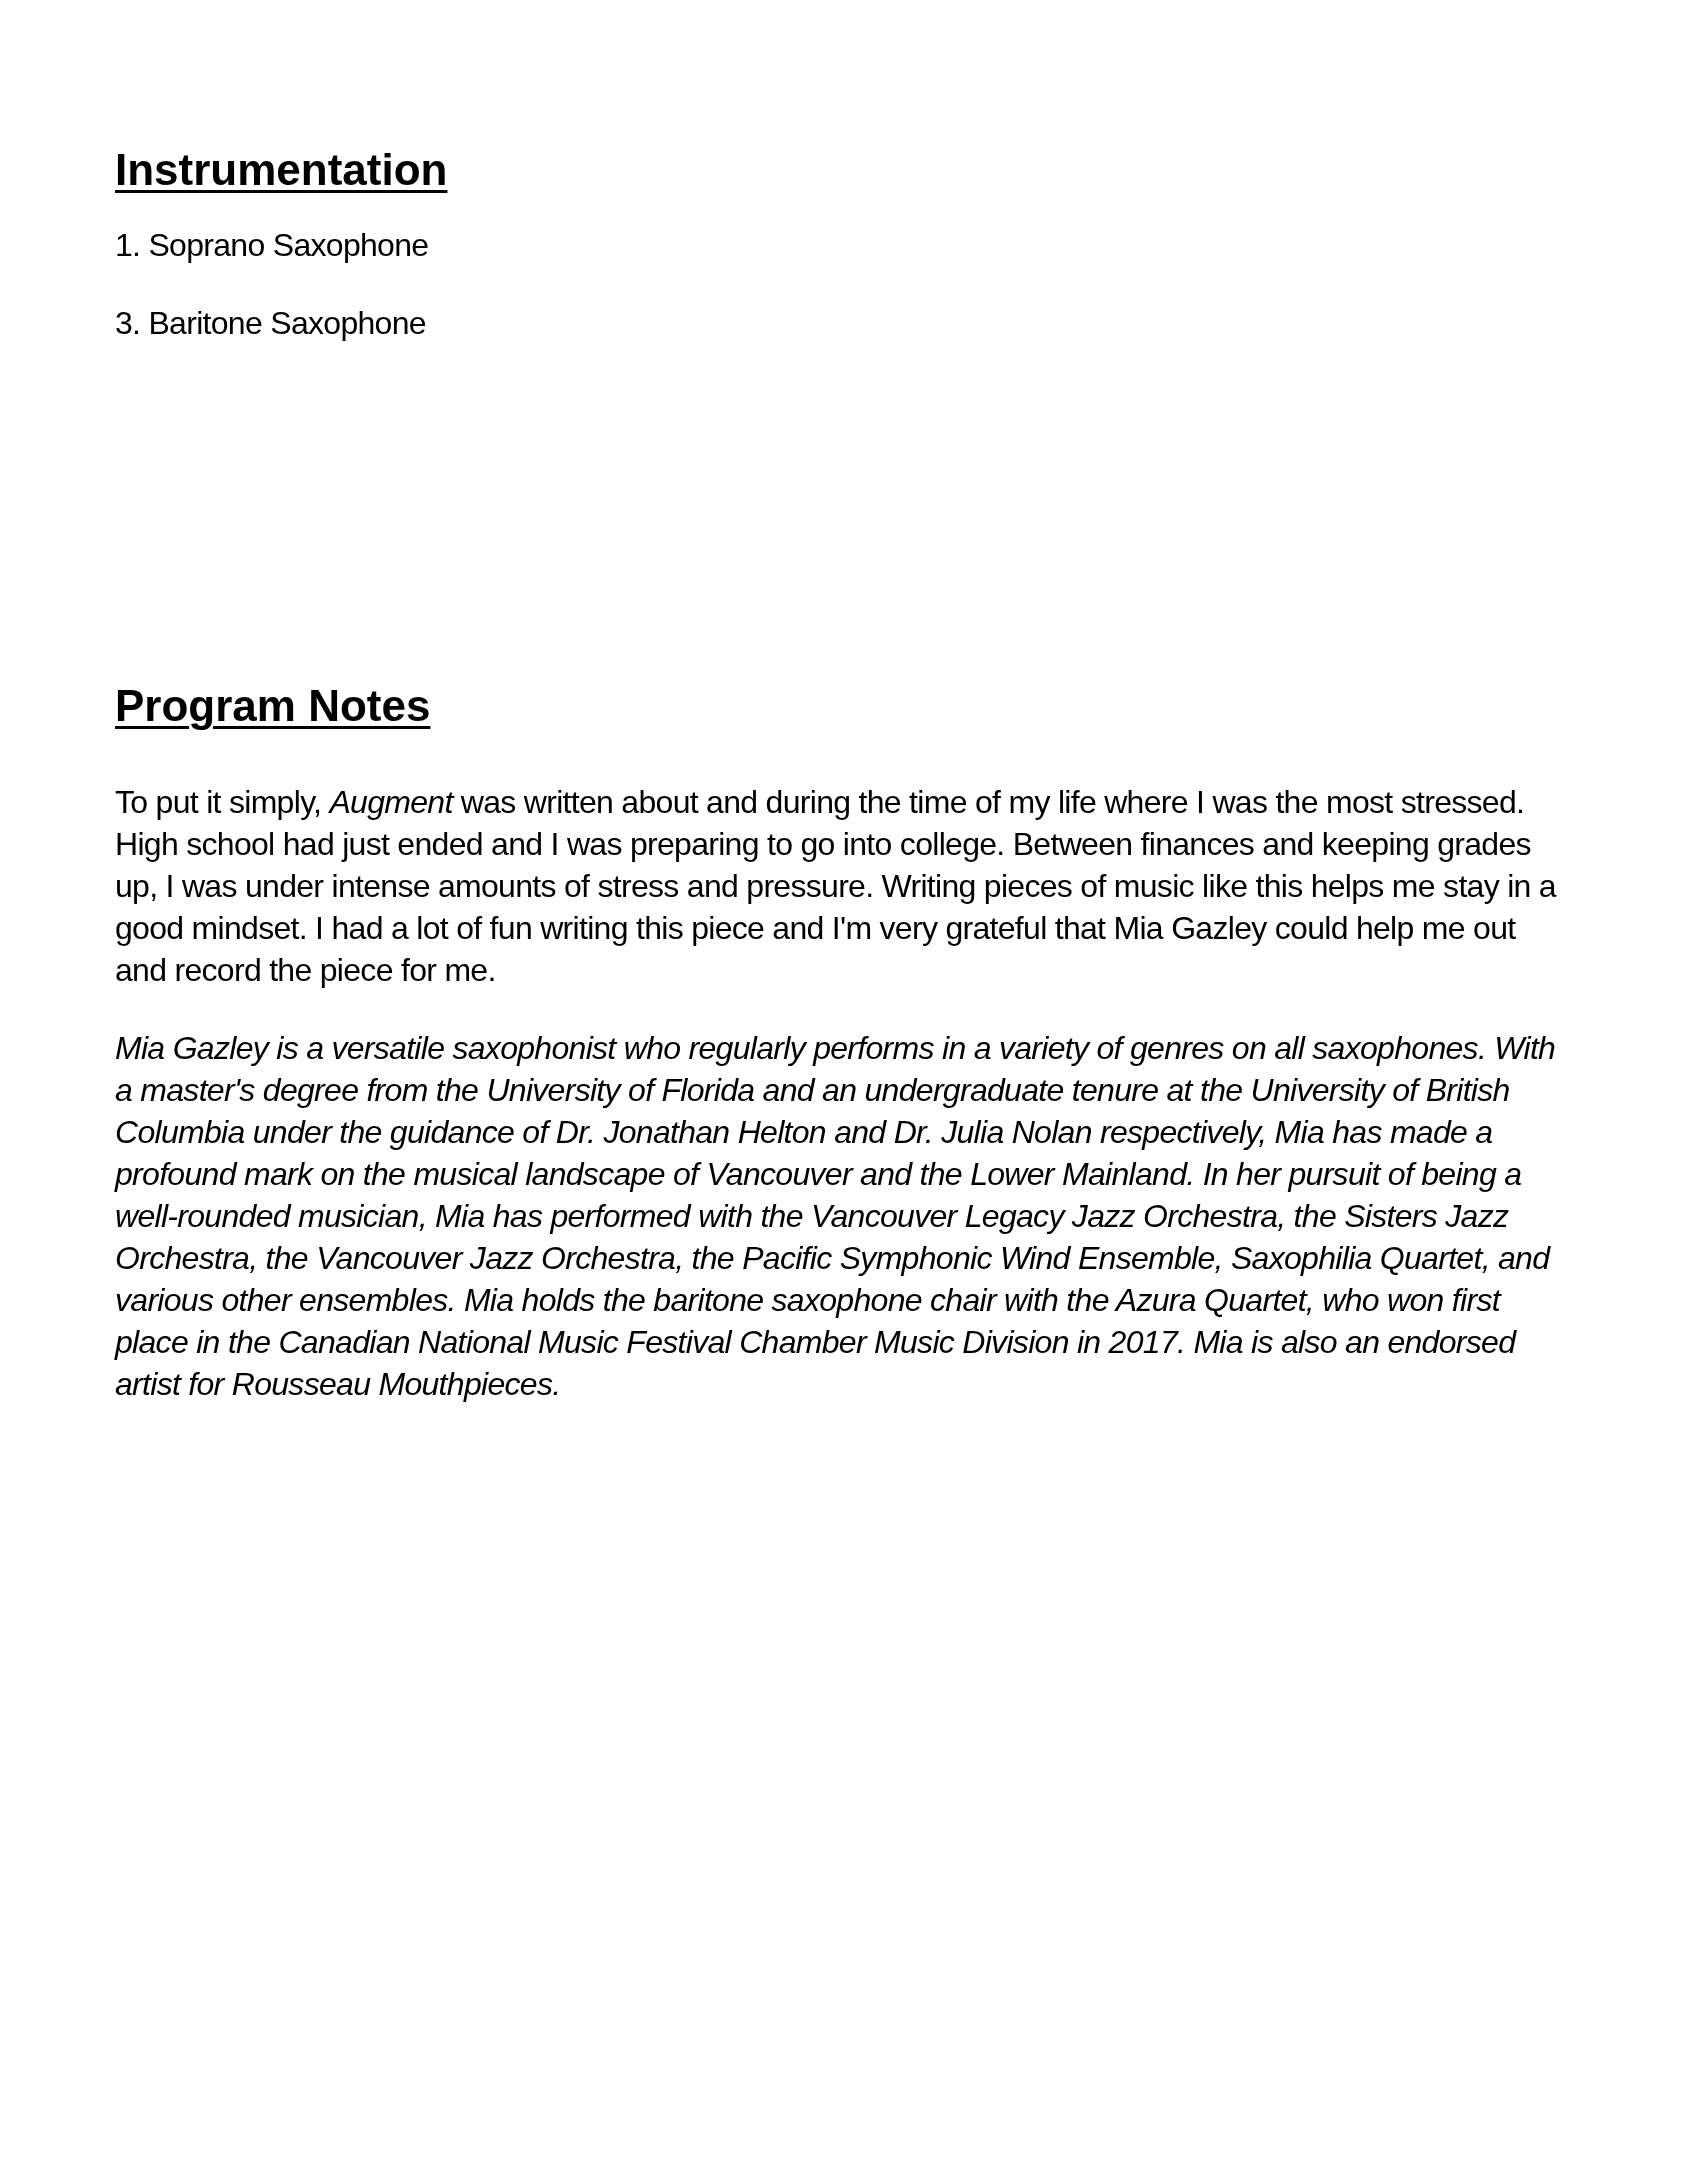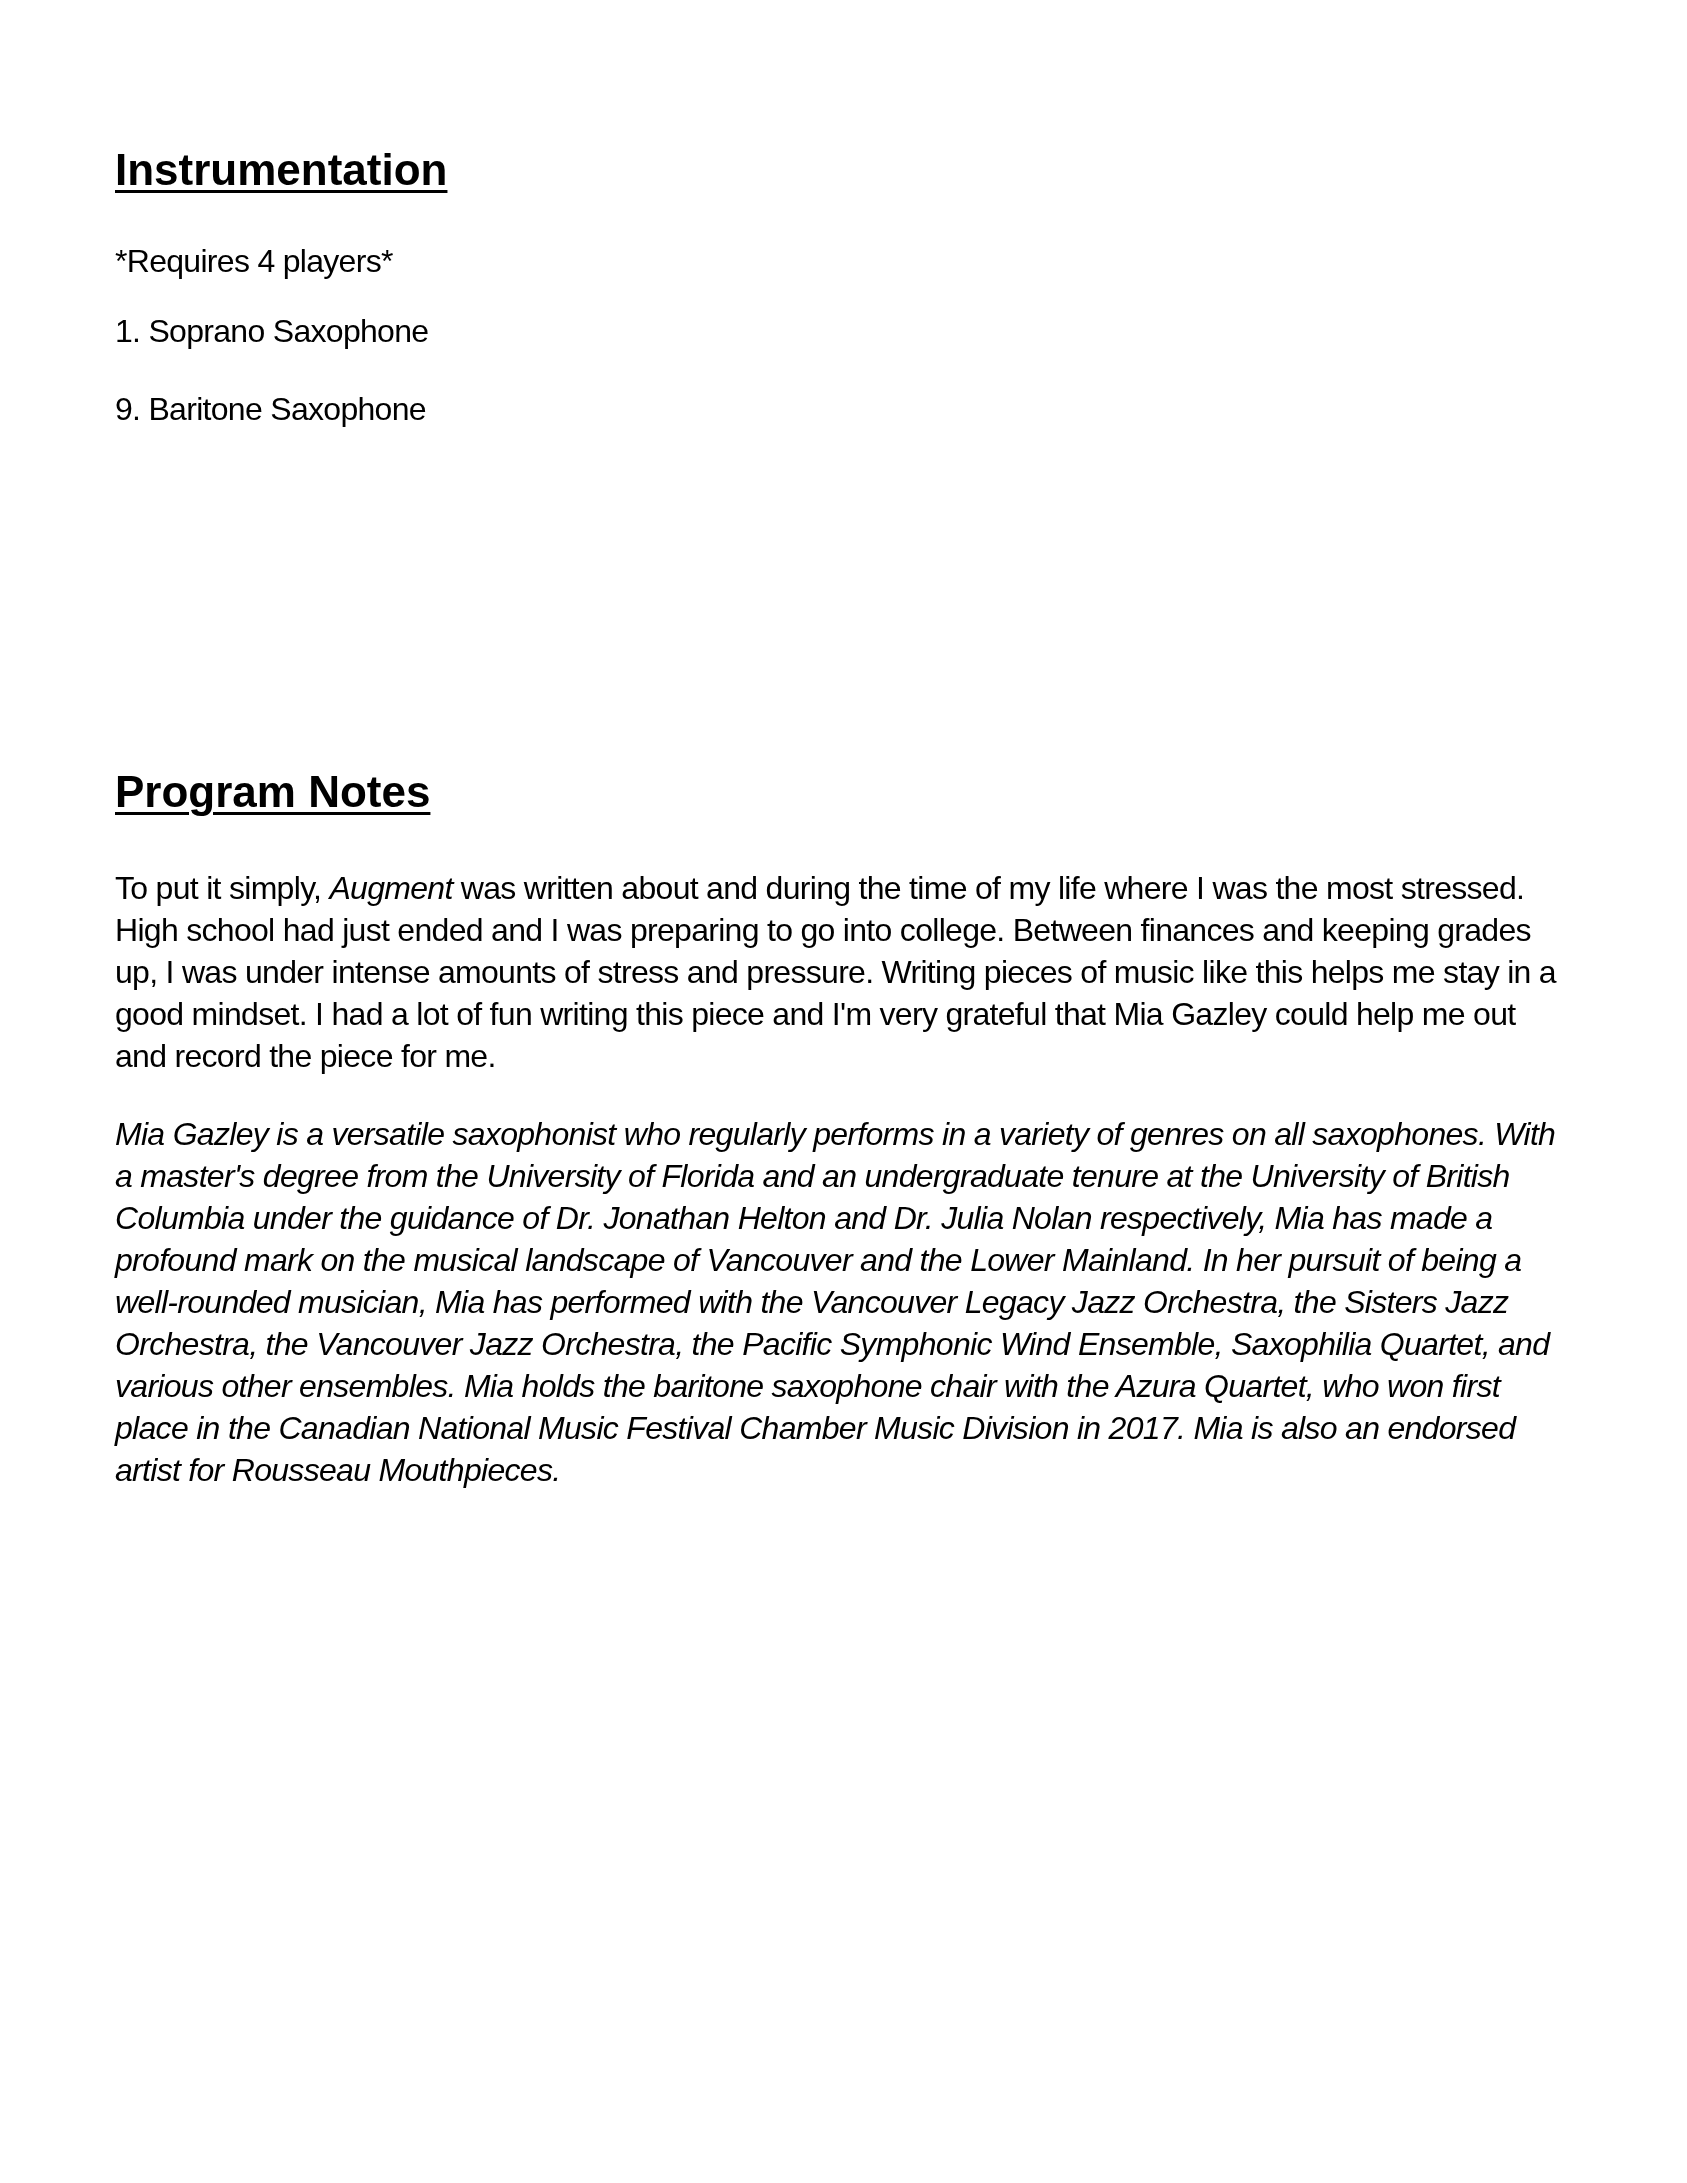--- a/index.html
+++ b/index.html
@@ -63,25 +63,24 @@
     font-style: italic;
   }
 </style>
 </head>
 <body>
 
 <div class="page">
 
   <h1 class="heading">Instrumentation</h1>
 
-  <p class="body-text requires-note">*Requires 4 players*</p>
 
   <ul class="instrument-list">
     <li class="body-text">1. Soprano Saxophone</li>
-    <li class="body-text">9. Baritone Saxophone</li>
+    <li class="body-text">3. Baritone Saxophone</li>
   </ul>
 
   <h2 class="heading italic program-notes-heading">Program Notes</h2>
 
   <p class="body-text para-1"><span>To put it simply, </span><span class="inline-italic">Augment</span><span> was written about and during the time of my life where I was the most stressed. High school had just ended and I was preparing to go into college. Between finances and keeping grades up, I was under intense amounts of stress and pressure. Writing pieces of music like this helps me stay in a good mindset. I had a lot of fun writing this piece and I'm very grateful that Mia Gazley could help me out and record the piece for me.</span></p>
 
   <p class="body-text para-2">Mia Gazley is a versatile saxophonist who regularly performs in a variety of genres on all saxophones. With a master's degree from the University of Florida and an undergraduate tenure at the University of British Columbia under the guidance of Dr. Jonathan Helton and Dr. Julia Nolan respectively, Mia has made a profound mark on the musical landscape of Vancouver and the Lower Mainland. In her pursuit of being a well-rounded musician, Mia has performed with the Vancouver Legacy Jazz Orchestra, the Sisters Jazz Orchestra, the Vancouver Jazz Orchestra, the Pacific Symphonic Wind Ensemble, Saxophilia Quartet, and various other ensembles. Mia holds the baritone saxophone chair with the Azura Quartet, who won first place in the Canadian National Music Festival Chamber Music Division in 2017. Mia is also an endorsed artist for Rousseau Mouthpieces.</p>
 
 </div>
 

